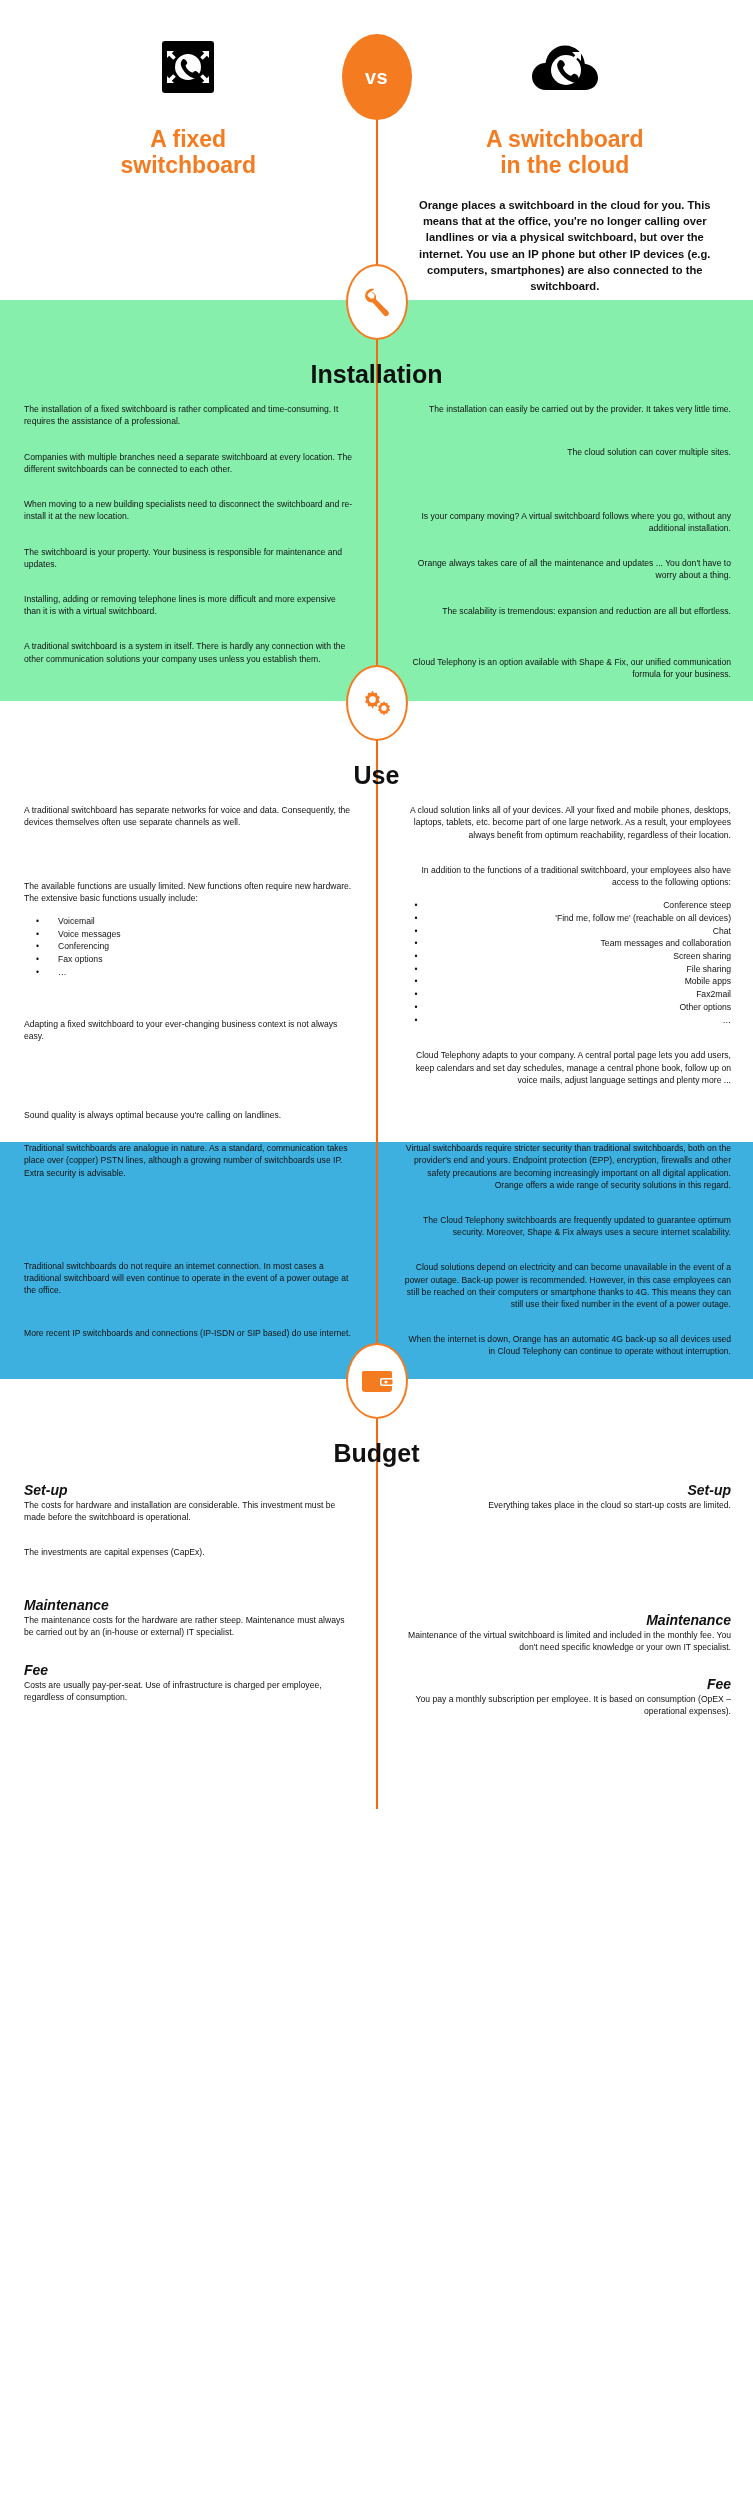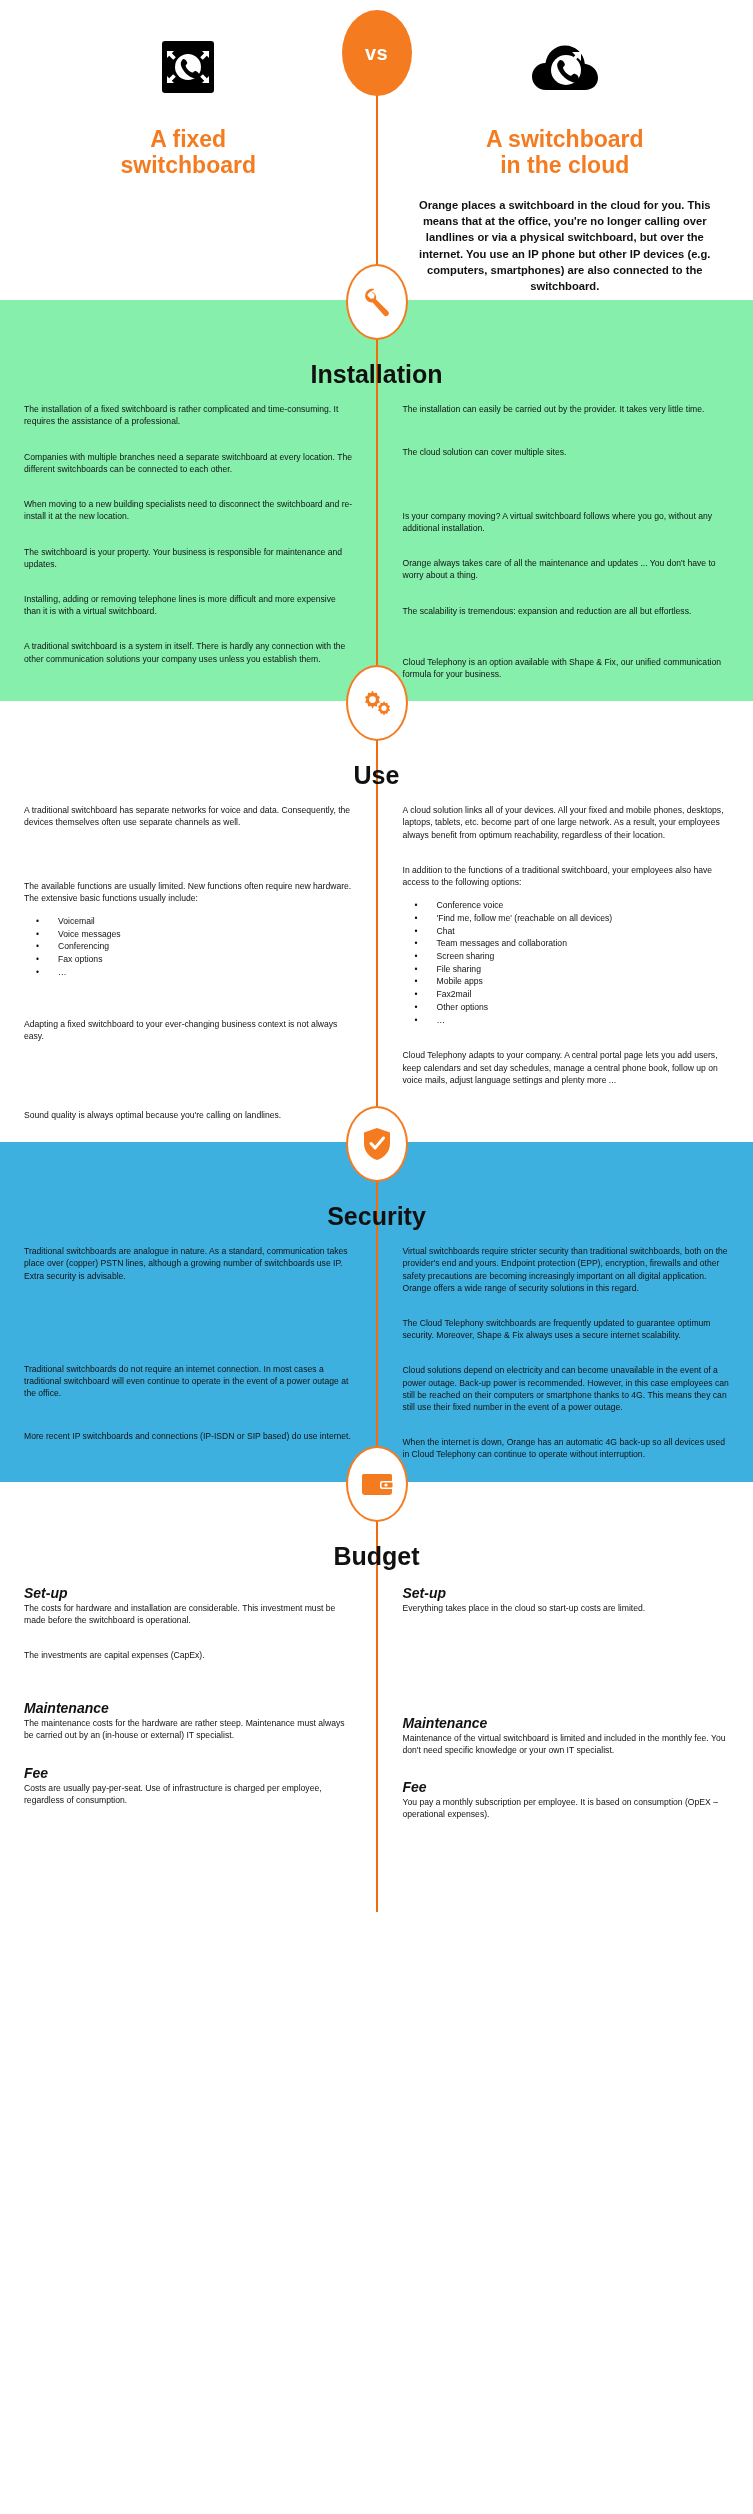--- a/index.html
+++ b/index.html
@@ -64,21 +64,21 @@
     line-height: 1.45;
     color: #111;
     margin-top: 18px;
     padding: 0 6px;
   }
 
   
   .vs-badge {
     position: absolute;
     left: 50%;
-    top: 10px;
+    top: 34px;
     transform: translateX(-50%);
     width: 70px;
     height: 86px;
     border-radius: 50%;
     background: #f47b20;
     color: #ffffff;
     font-size: 20px;
     font-weight: bold;
     display: flex;
     align-items: center;
@@ -123,21 +123,21 @@
   
   .cols {
     display: flex;
     position: relative;
     z-index: 2;
   }
   .col {
     width: 50%;
     padding: 0 22px 0 24px;
   }
-  .col.right { padding: 0 22px 0 26px; }
+  .col.right { padding: 0 22px 0 26px; text-align: right; }
 
   .para {
     font-size: 8.6px;
     line-height: 1.42;
     color: #111;
     margin-bottom: 11px;
   }
   .para b { font-weight: normal; }
   .spacer-12 { height: 12px; }
   .spacer-20 { height: 20px; }
@@ -298,51 +298,40 @@
         <div class="spacer-28"></div>
         <div class="para">Adapting a fixed switchboard to your ever-changing business context is <b>not always easy</b>.</div>
         <div class="spacer-56"></div>
         <div class="para"><b>Sound quality is always optimal</b> because you're calling on landlines.</div>
       </div>
       <div class="col right">
         <div class="para">A cloud solution <b>links all of your devices</b>. All your fixed and mobile phones, desktops, laptops, tablets, etc. become part of <b>one large network</b>. As a result, your employees always benefit from <b>optimum reachability</b>, regardless of their location.</div>
         <div class="spacer-12"></div>
         <div class="para">In addition to the functions of a traditional switchboard, your employees also have access to the <b>following options</b>:</div>
         <ul class="bullets">
-            <li>Conference voice</li>
+            <li>Conference steep</li>
             <li>'Find me, follow me' (reachable on all devices)</li>
             <li>Chat</li>
             <li>Team messages and collaboration</li>
             <li>Screen sharing</li>
             <li>File sharing</li>
             <li>Mobile apps</li>
             <li>Fax2mail</li>
             <li>Other options</li>
             <li>…</li>
           </ul>
         <div class="spacer-12"></div>
         <div class="para">Cloud Telephony <b>adapts</b> to your company. A central <b>portal page</b> lets you add users, keep calendars and set day schedules, manage a central phone book, follow up on voice mails, adjust language settings and plenty more ...</div>
         <div class="spacer-12"></div>
       </div>
     </div>
   </section>
 
   <section class="band blue">
     <div class="divider"></div>
-    <div class="section-head">
-      <div class="badge-wrap">
-        <div class="round-badge">
-          <svg width="30" height="34" viewBox="0 0 30 34">
-            <path d="M15 1l13 4.6v11c0 7.6-5.3 14.2-13 16.4C7.3 30.8 2 24.2 2 16.6v-11z" fill="#f47b20"></path>
-            <path d="M9 16.5l4.2 4.4L21.5 11" stroke="#fff" stroke-width="3" fill="none" stroke-linecap="round" stroke-linejoin="round"></path>
-          </svg>
-        </div>
-      </div>
-      <div class="section-title">Security</div>
-    </div>
 
     <div class="cols section-body">
       <div class="col left">
         <div class="para">Traditional switchboards are <b>analogue in nature</b>. As a standard, communication takes place over (copper) PSTN lines, although a growing number of switchboards use IP. <b>Extra security is advisable</b>.</div>
         <div class="spacer-70"></div>
         <div class="para">Traditional switchboards do not require an internet connection. In most cases a traditional switchboard will even continue to operate in the event of <b>a power outage</b> at the office.</div>
         <div class="spacer-20"></div>
         <div class="para">More recent IP switchboards and connections (IP-ISDN or SIP based) <b>do use internet</b>.</div>
       </div>
       <div class="col right">

